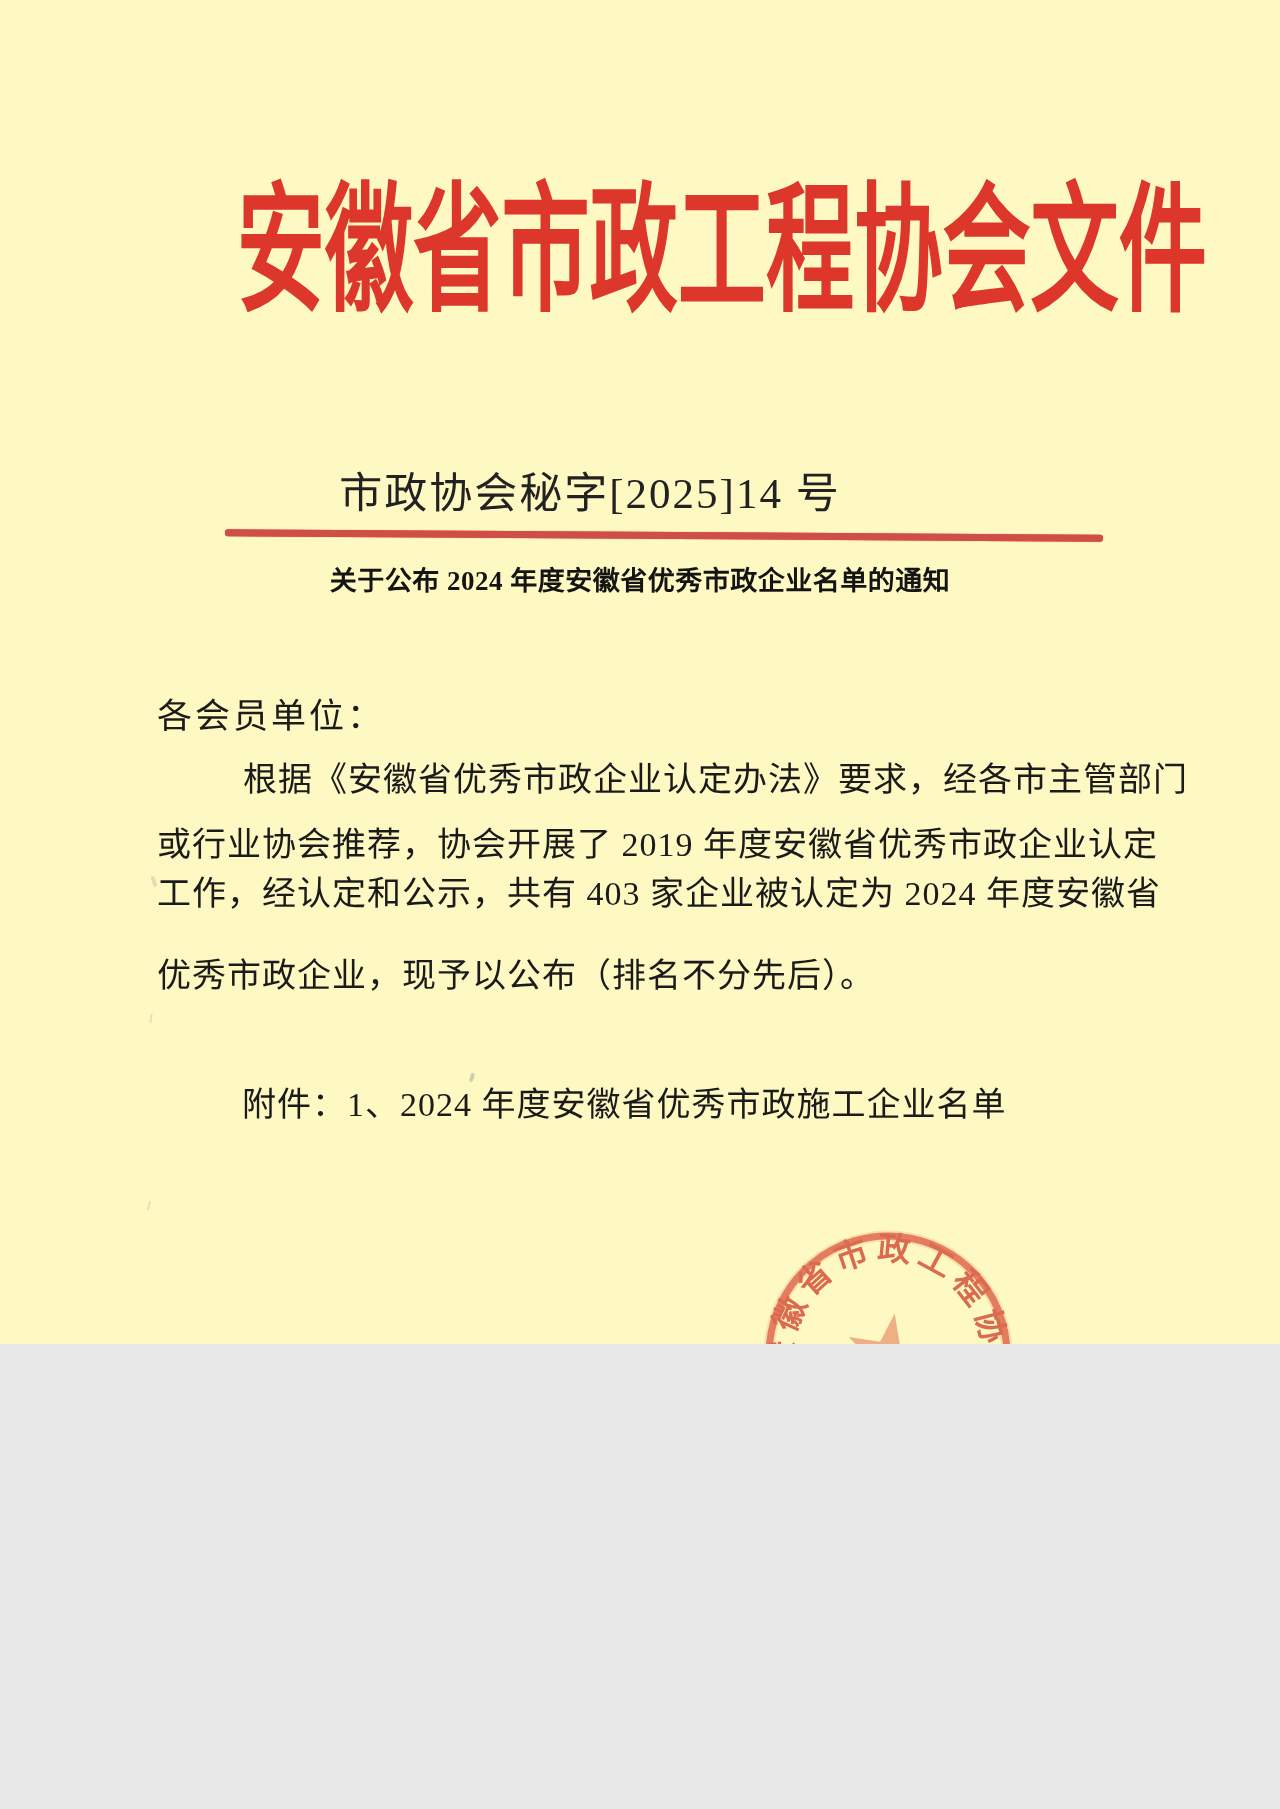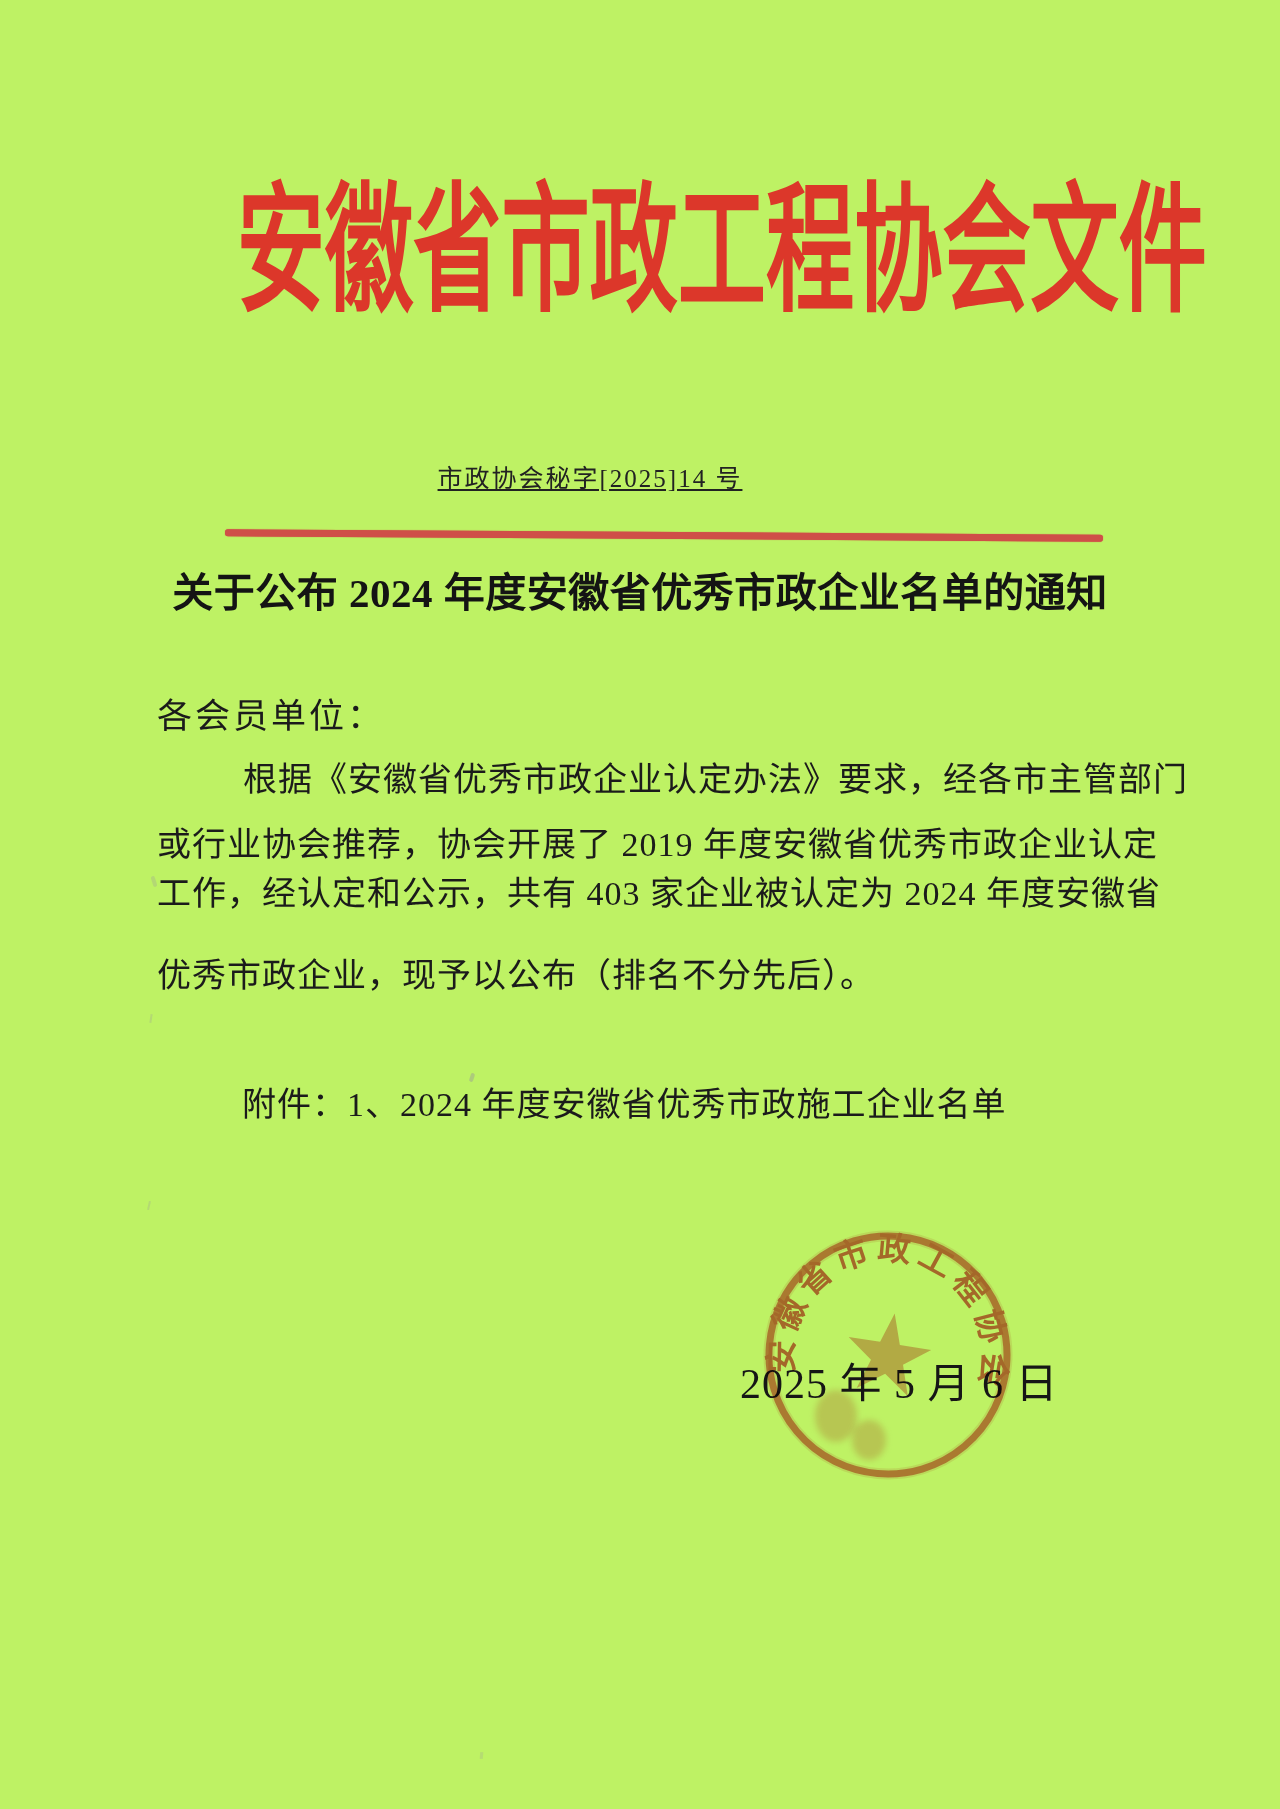--- a/index.html
+++ b/index.html
@@ -1,52 +1,51 @@
 <!DOCTYPE html>
 <html lang="zh-CN"><head>
 <meta charset="utf-8">
 <style>
   html,body{margin:0;padding:0;}
   body{background:#e8e8e8;}
   .page{
     position:relative;
-    width:1280px;height:1809px;
+    width:1280px;height:1344px;
     margin:0 auto;
-    background:#bef264;
+    background:#fef9c3;
     overflow:hidden;
     font-family:"Liberation Serif","DejaVu Serif",serif;
     color:#1b1b1b;
   }
   
   .red-head{
     position:absolute;top:178px;left:0;width:1280px;
     margin:0;text-align:center;white-space:nowrap;
     font-size:140px;line-height:1.05;font-weight:900;
     color:#dc372a;
     transform:scaleX(0.63);transform-origin:center;
     letter-spacing:0;
   }
   .doc-no{
     position:absolute;top:458px;left:0;width:1180px;
     text-align:center;
-    font-size:25px;letter-spacing:2px;color:#222;
+    font-size:43px;letter-spacing:2px;color:#222;
     white-space:nowrap;
-    text-decoration:underline;
   }
   .red-rule{
     position:absolute;left:225px;top:532px;width:878px;height:7px;
     background:#cf4f48;border-radius:3px;
     transform:rotate(0.35deg);
     box-shadow:0 0 1px #cf4f48;
   }
   
   .subject{
     position:absolute;top:559px;left:0;width:1280px;margin:0;
     text-align:center;white-space:nowrap;
-    font-size:41px;font-weight:bold;color:#141414;
+    font-size:27px;font-weight:bold;color:#141414;
     letter-spacing:0.5px;
   }
   .salutation{
     position:absolute;left:157px;top:687px;
     font-size:35px;letter-spacing:3px;white-space:nowrap;
   }
   .body-line{
     position:absolute;
     font-size:34px;letter-spacing:1px;white-space:nowrap;color:#1b1b1b;
   }

